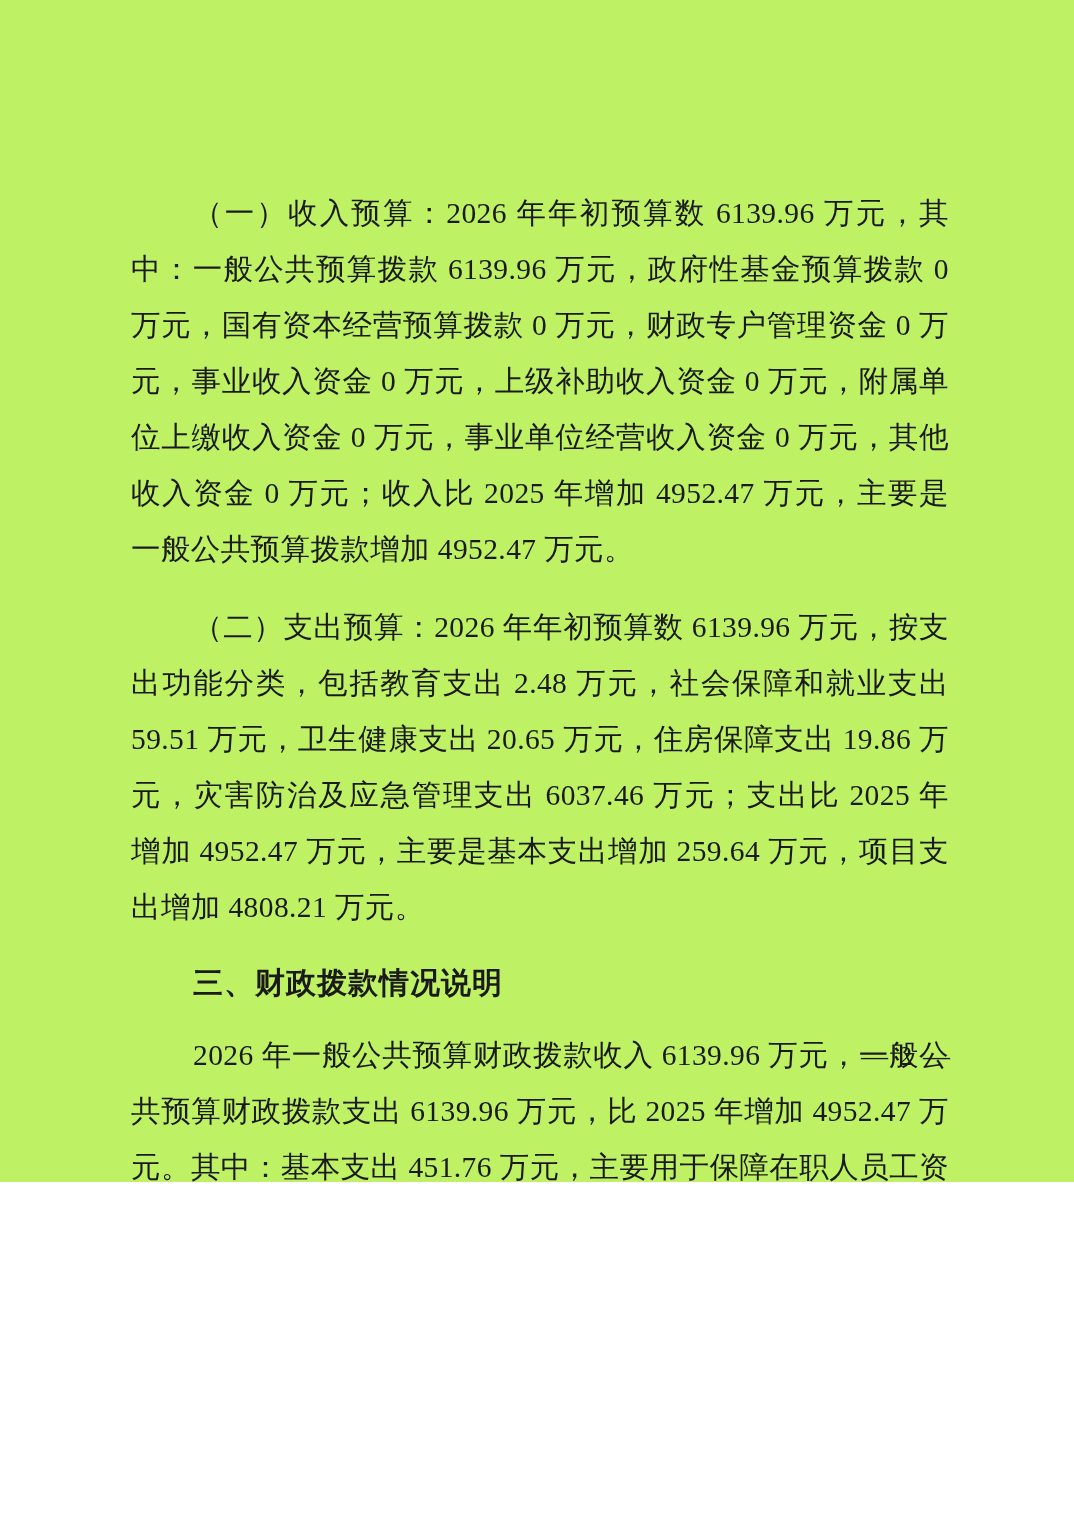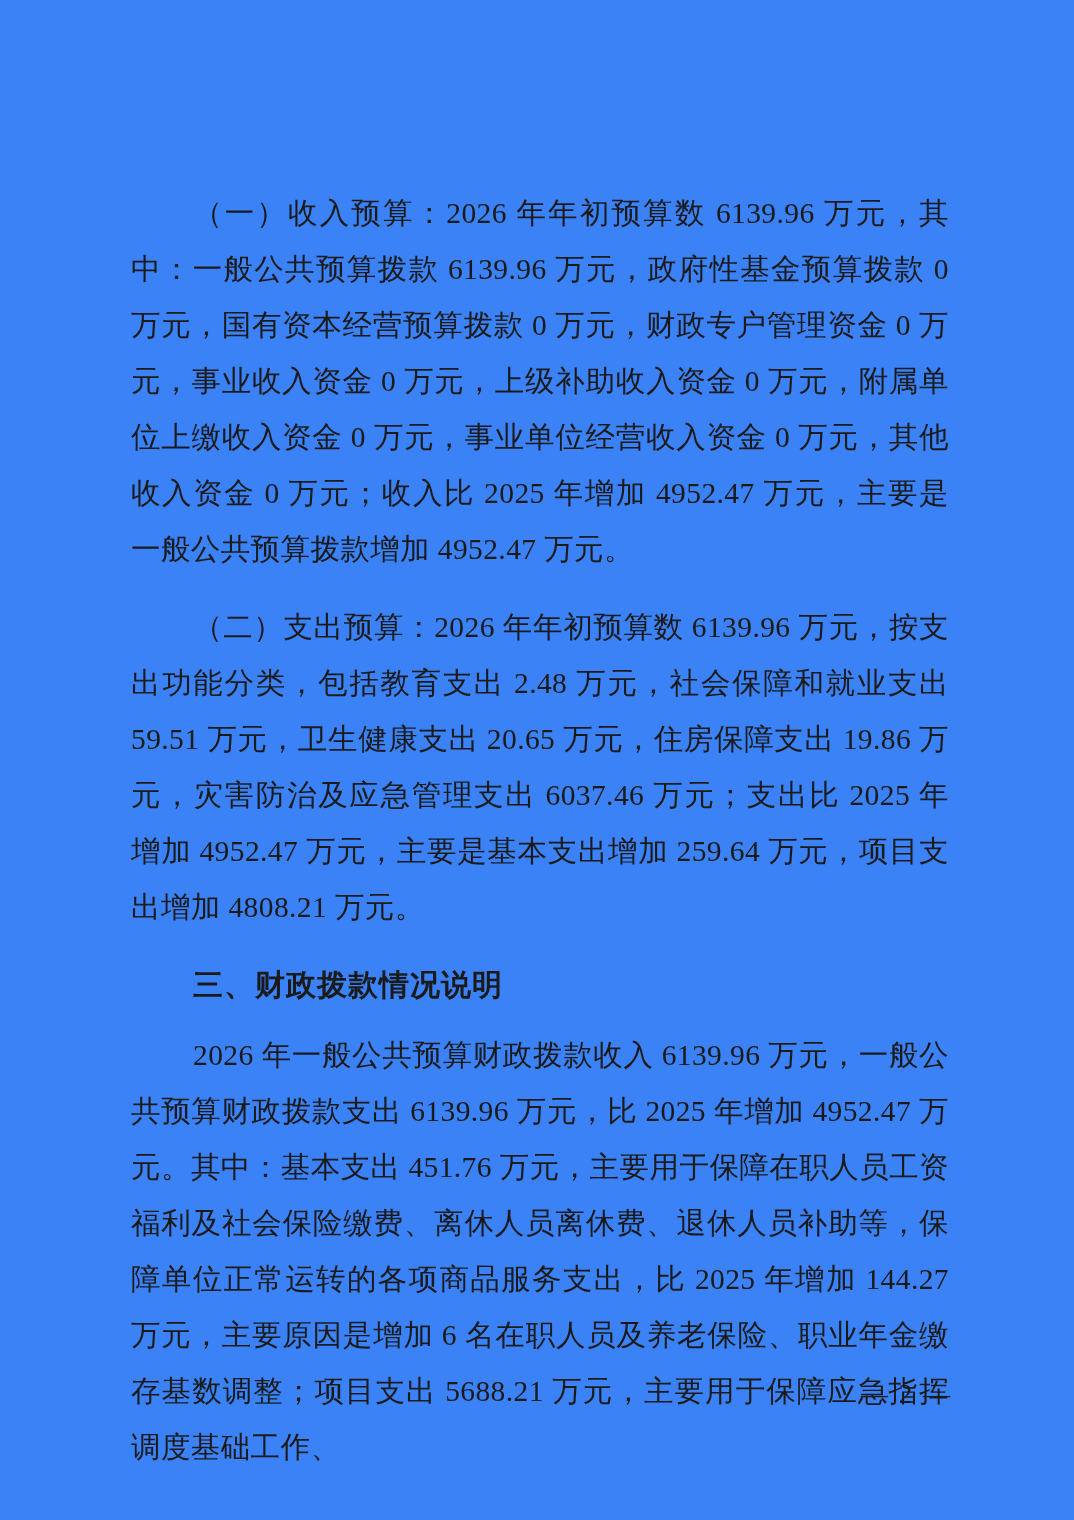--- a/index.html
+++ b/index.html
@@ -3,22 +3,22 @@
 <meta charset="utf-8">
 <style>
   html, body {
     margin: 0;
     padding: 0;
     background: #ffffff;
   }
   .page {
     position: relative;
     width: 1074px;
-    height: 1520px;
-    background: #3b82f6;
+    height: 1182px;
+    background: #bef264;
     box-sizing: border-box;
     overflow: hidden;
     font-family: "Liberation Serif", "DejaVu Serif", serif;
     color: #1a1a1a;
   }
   .content {
     position: absolute;
     left: 131px;
     top: 185px;
     width: 818px;
@@ -31,21 +31,21 @@
     text-justify: inter-ideograph;
     letter-spacing: 0.4px;
     text-indent: 62px;
   }
   h2.heading {
     margin: 18px 0 14px 0;
     font-size: 30px;
     line-height: 56px;
     font-weight: bold;
     text-indent: 62px;
-    font-family: Liberation Serif, serif;
+    font-family: Liberation Mono, monospace;
     letter-spacing: 1px;
   }
   .page-number {
     position: absolute;
     right: 122px;
     bottom: 110px;
     font-size: 27px;
     letter-spacing: 2px;
     color: #1a1a1a;
   }

